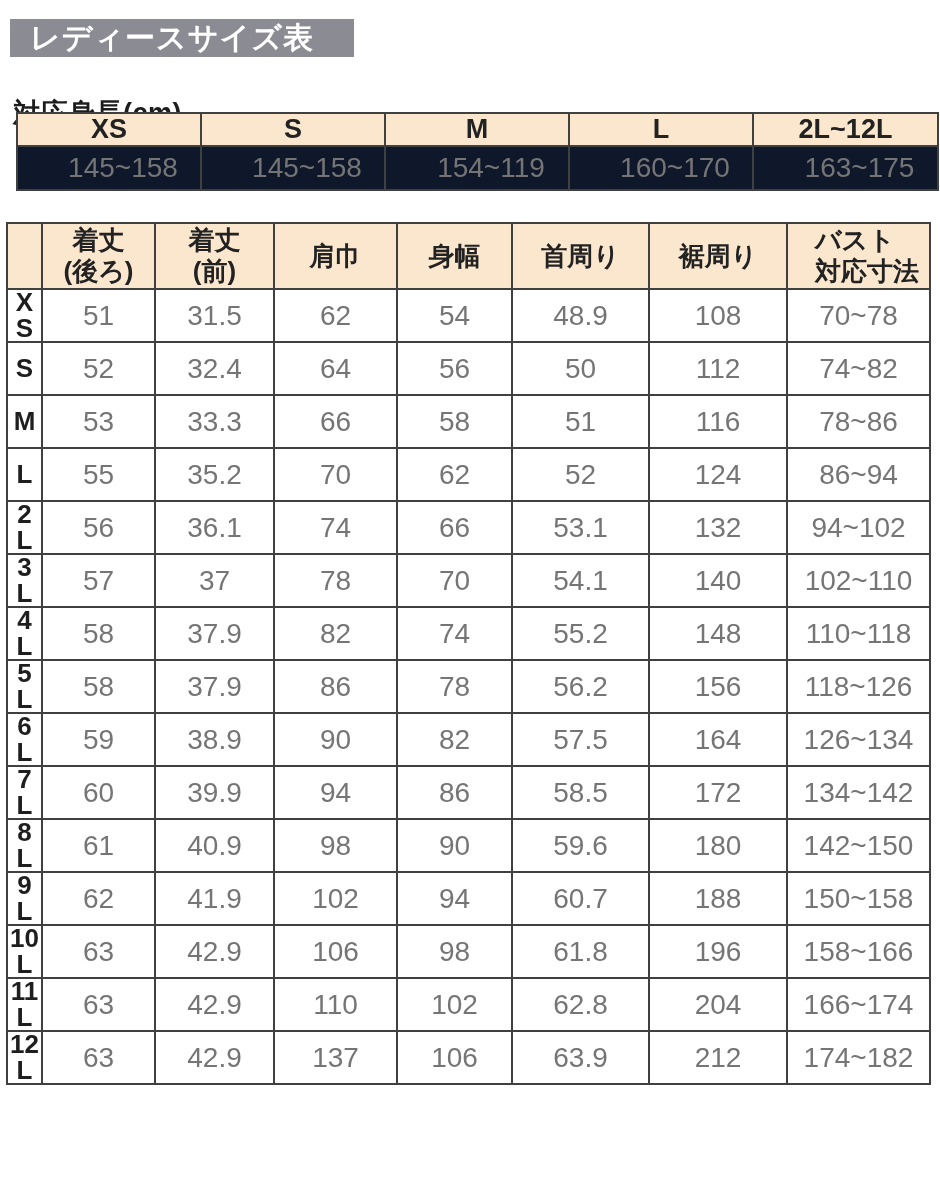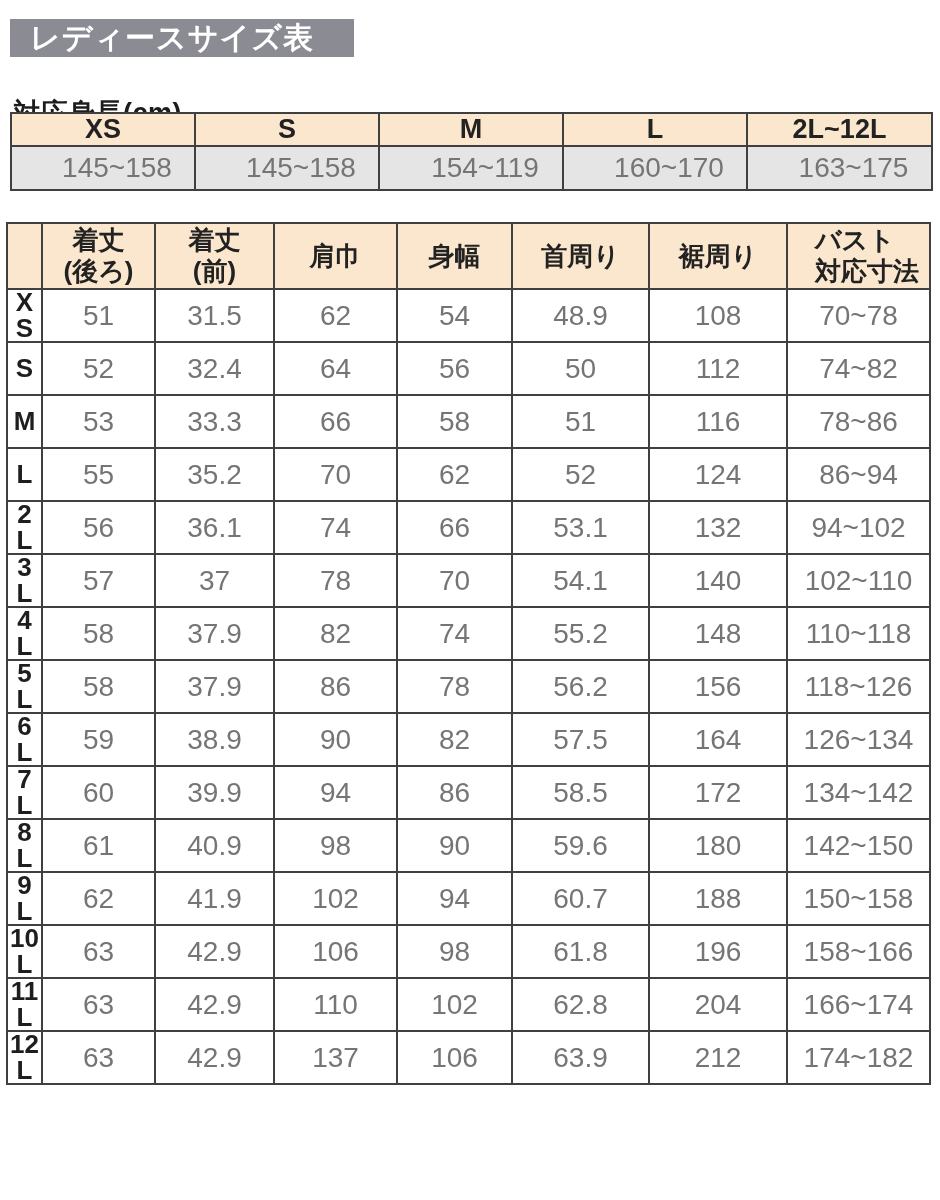--- a/index.html
+++ b/index.html
@@ -22,27 +22,27 @@
   
   .subtitle{
     position:absolute;left:13px;top:71px;
     font-size:27px;font-weight:bold;color:#1c1c1c;letter-spacing:0.5px;margin-top:24px;
   }
 
   table{border-collapse:collapse;table-layout:fixed;}
   th,td{border:2px solid #404040;padding:0;vertical-align:middle;text-align:center;}
 
   
-  .height-table{position:absolute;left:10px;top:112px;width:921px;}
+  .height-table{position:absolute;left:16px;top:112px;width:921px;}
   .height-table th{
     height:31px;background:#fae7ce;
     font-size:27px;font-weight:bold;color:#222222;
   }
   .height-table td.val{
-    height:42px;background:#e5e5e5;
+    height:42px;background:#0f172a;
     font-size:28px;font-weight:normal;color:#757575;padding-left:28px;
   }
 
   
   .size-table{position:absolute;left:6px;top:222px;width:923px;}
   .size-table thead th{
     height:64px;background:#fae7ce;
     font-size:26px;font-weight:bold;color:#222222;
     white-space:pre-line;line-height:1.18;
   }

